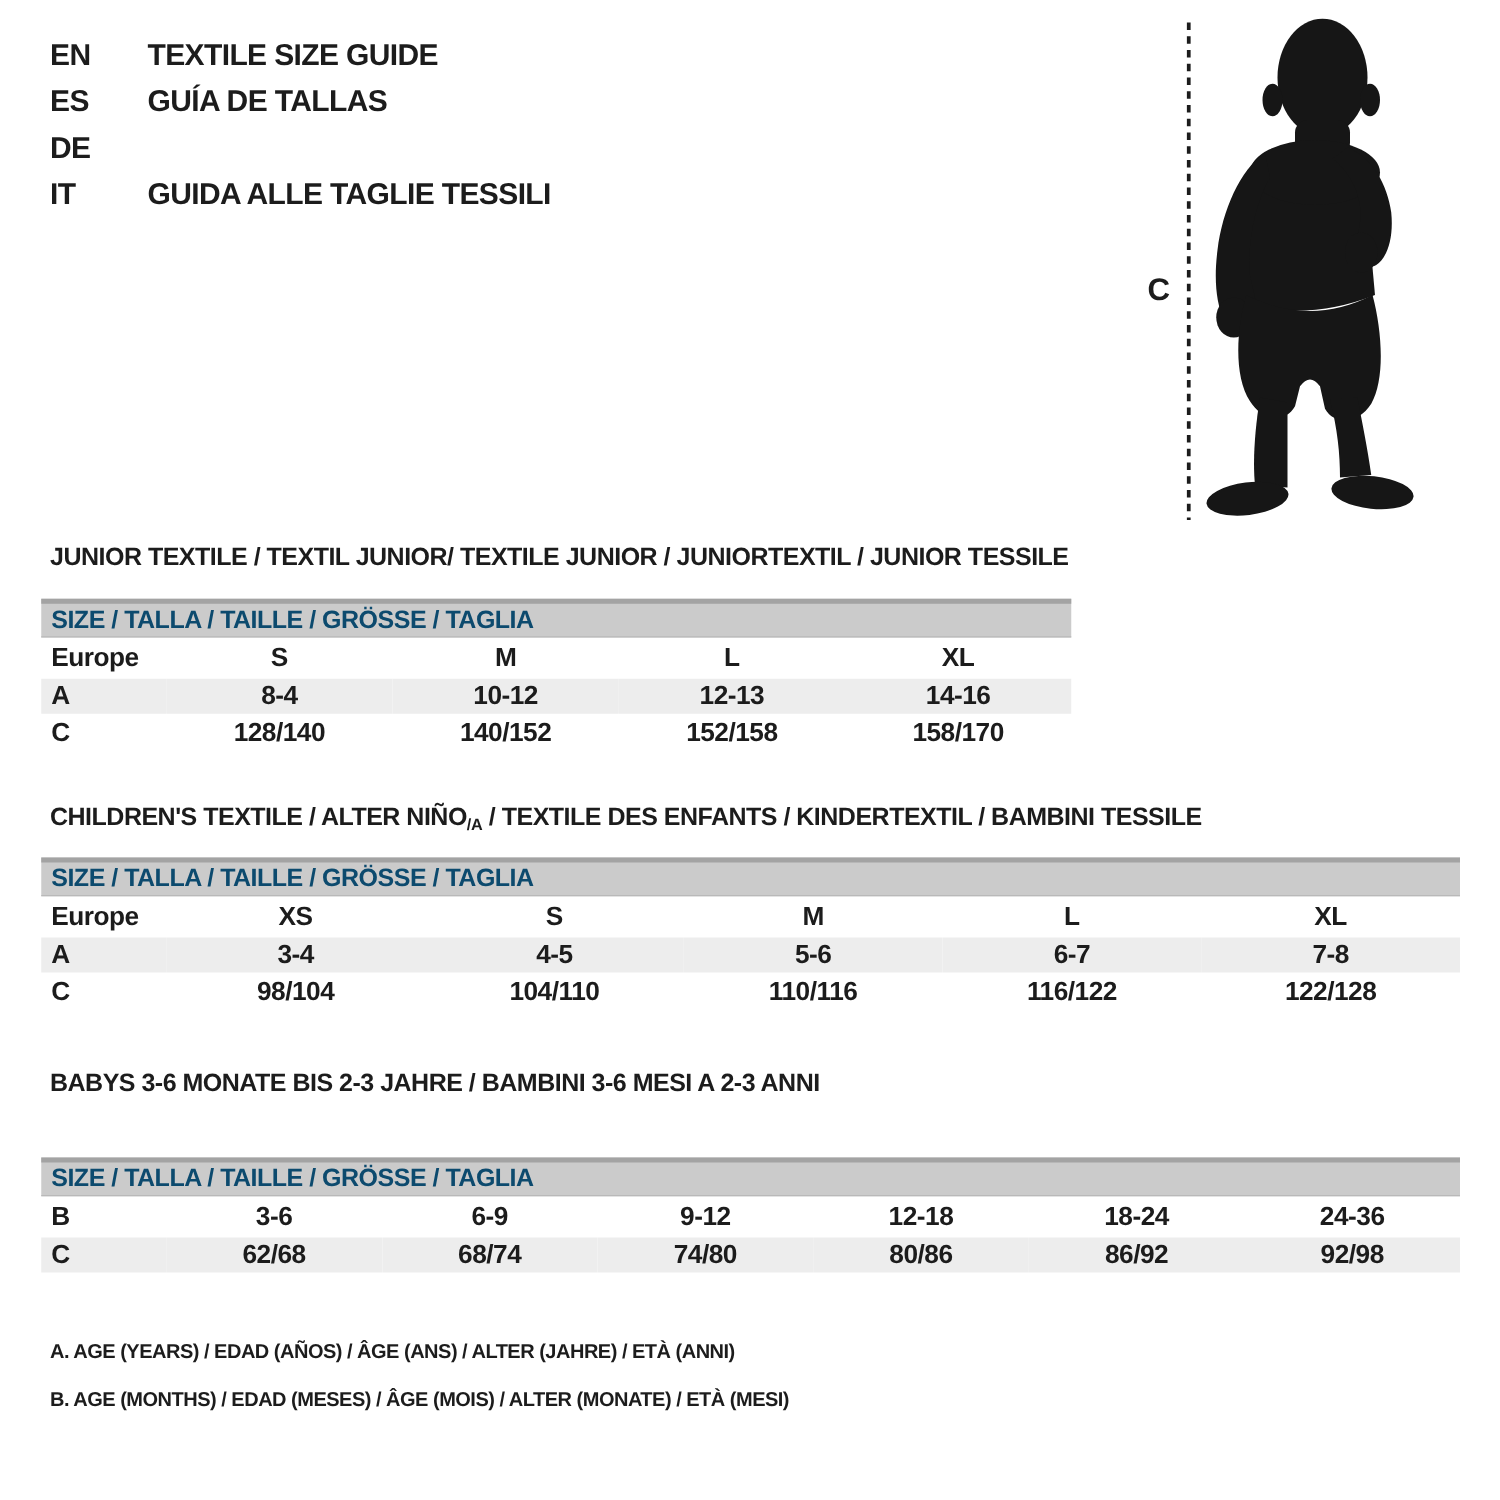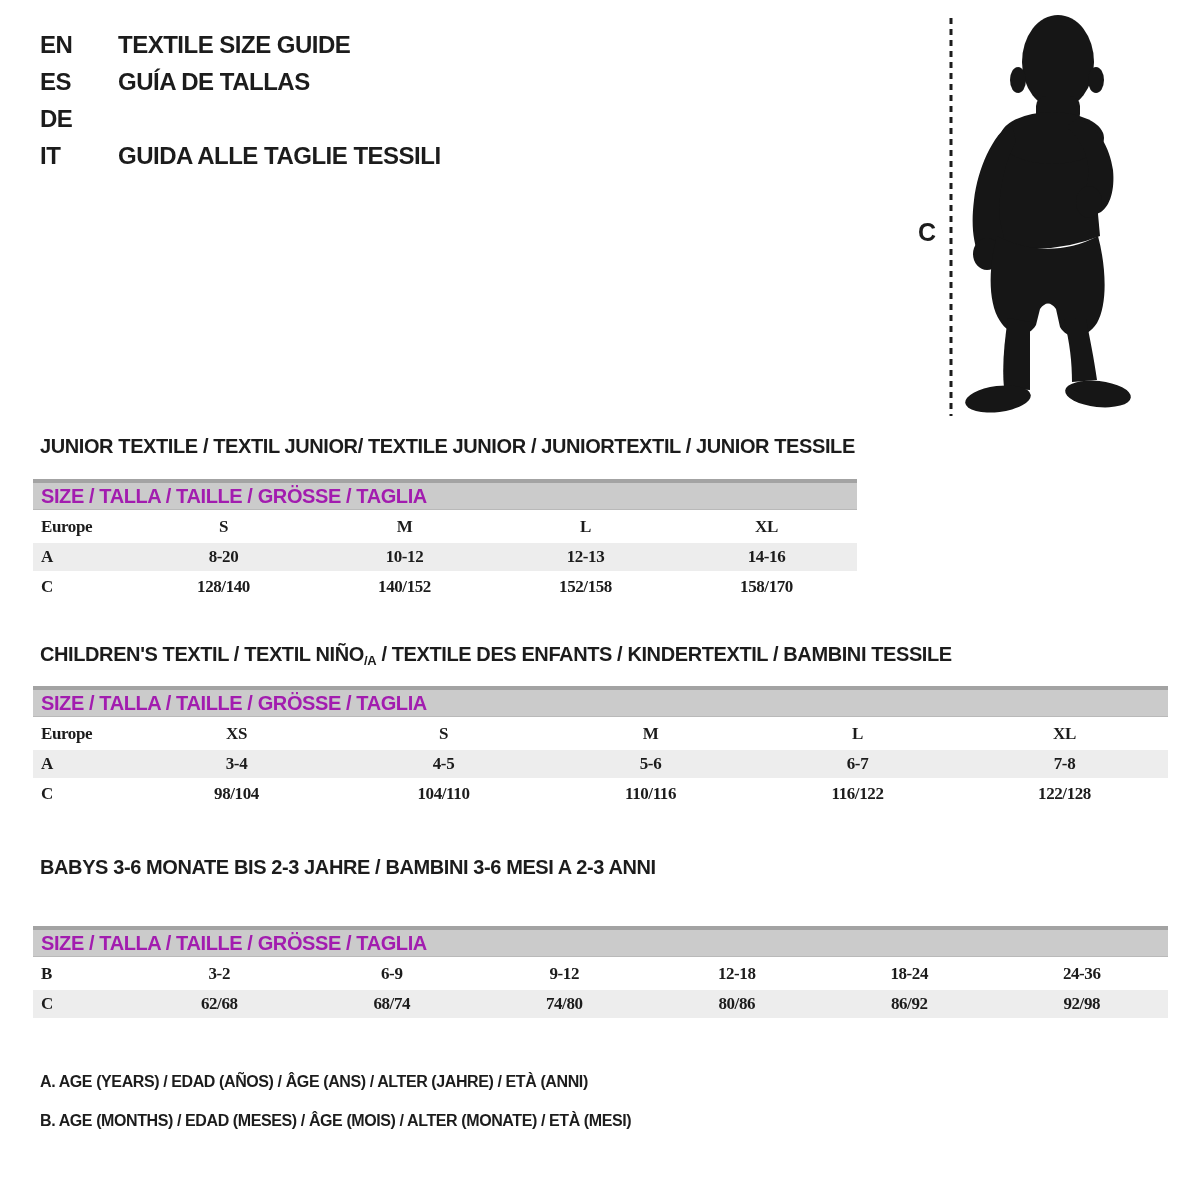--- a/index.html
+++ b/index.html
@@ -39,29 +39,29 @@
   #children-table { top: 686px; width: 1135px; }
   #babies-table   { top: 926px; width: 1135px; }
 
   .band {
     background: #cbcbcb;
     border-top: 4px solid #a3a3a3;
     border-bottom: 1px solid #b9b9b9;
     height: 31px; line-height: 26px;
     padding-left: 8px;
     font-size: 20px; letter-spacing: -0.4px;
-    color: #a21caf;
+    color: #0c4a6e;
     margin-bottom: 1px;
   }
   table.size {
     width: 100%;
     table-layout: fixed;
     border-collapse: separate;
     border-spacing: 0 2px;
-    font-size: 17px; letter-spacing: -0.4px; font-family: Liberation Serif, serif;
+    font-size: 21px; letter-spacing: -0.4px;
   }
   table.size td { height: 28px; text-align: center; padding: 0; }
   table.size td.lbl { text-align: left; padding-left: 8px; }
   col.clabel { width: 100px; }
   tr.shaded td { background: #ededed; }
 
   
   .legend { position: absolute; left: 40px; top: 1062px; font-size: 16px; line-height: 39px; letter-spacing: -0.4px; }
   .legend div { white-space: nowrap; }
 </style>
@@ -131,37 +131,37 @@
     <tbody>
         <tr>
       <td class="lbl">Europe</td>
       <td>S</td>
       <td>M</td>
       <td>L</td>
       <td>XL</td>
     </tr>
     <tr class="shaded">
       <td class="lbl">A</td>
-      <td>8-20</td>
+      <td>8-4</td>
       <td>10-12</td>
       <td>12-13</td>
       <td>14-16</td>
     </tr>
     <tr>
       <td class="lbl">C</td>
       <td>128/140</td>
       <td>140/152</td>
       <td>152/158</td>
       <td>158/170</td>
     </tr>
   </tbody>
     </table>
 </div>
 
-<div class="section-title" id="children-title"><span>CHILDREN'S TEXTIL / TEXTIL NIÑO</span><span class="sub-note">/A</span><span> / TEXTILE DES ENFANTS / KINDERTEXTIL / BAMBINI TESSILE</span></div>
+<div class="section-title" id="children-title"><span>CHILDREN'S TEXTILE / ALTER NIÑO</span><span class="sub-note">/A</span><span> / TEXTILE DES ENFANTS / KINDERTEXTIL / BAMBINI TESSILE</span></div>
 <div class="tablewrap" id="children-table">
   <div class="band">SIZE / TALLA / TAILLE / GRÖSSE / TAGLIA</div>
   <table class="size">
     <colgroup>
         <col class="clabel">
         <col>
         <col>
         <col>
         <col>
         <col>
@@ -206,21 +206,21 @@
         <col>
         <col>
         <col>
         <col>
         <col>
         <col>
       </colgroup>
     <tbody>
         <tr>
       <td class="lbl">B</td>
-      <td>3-2</td>
+      <td>3-6</td>
       <td>6-9</td>
       <td>9-12</td>
       <td>12-18</td>
       <td>18-24</td>
       <td>24-36</td>
     </tr>
     <tr class="shaded">
       <td class="lbl">C</td>
       <td>62/68</td>
       <td>68/74</td>

